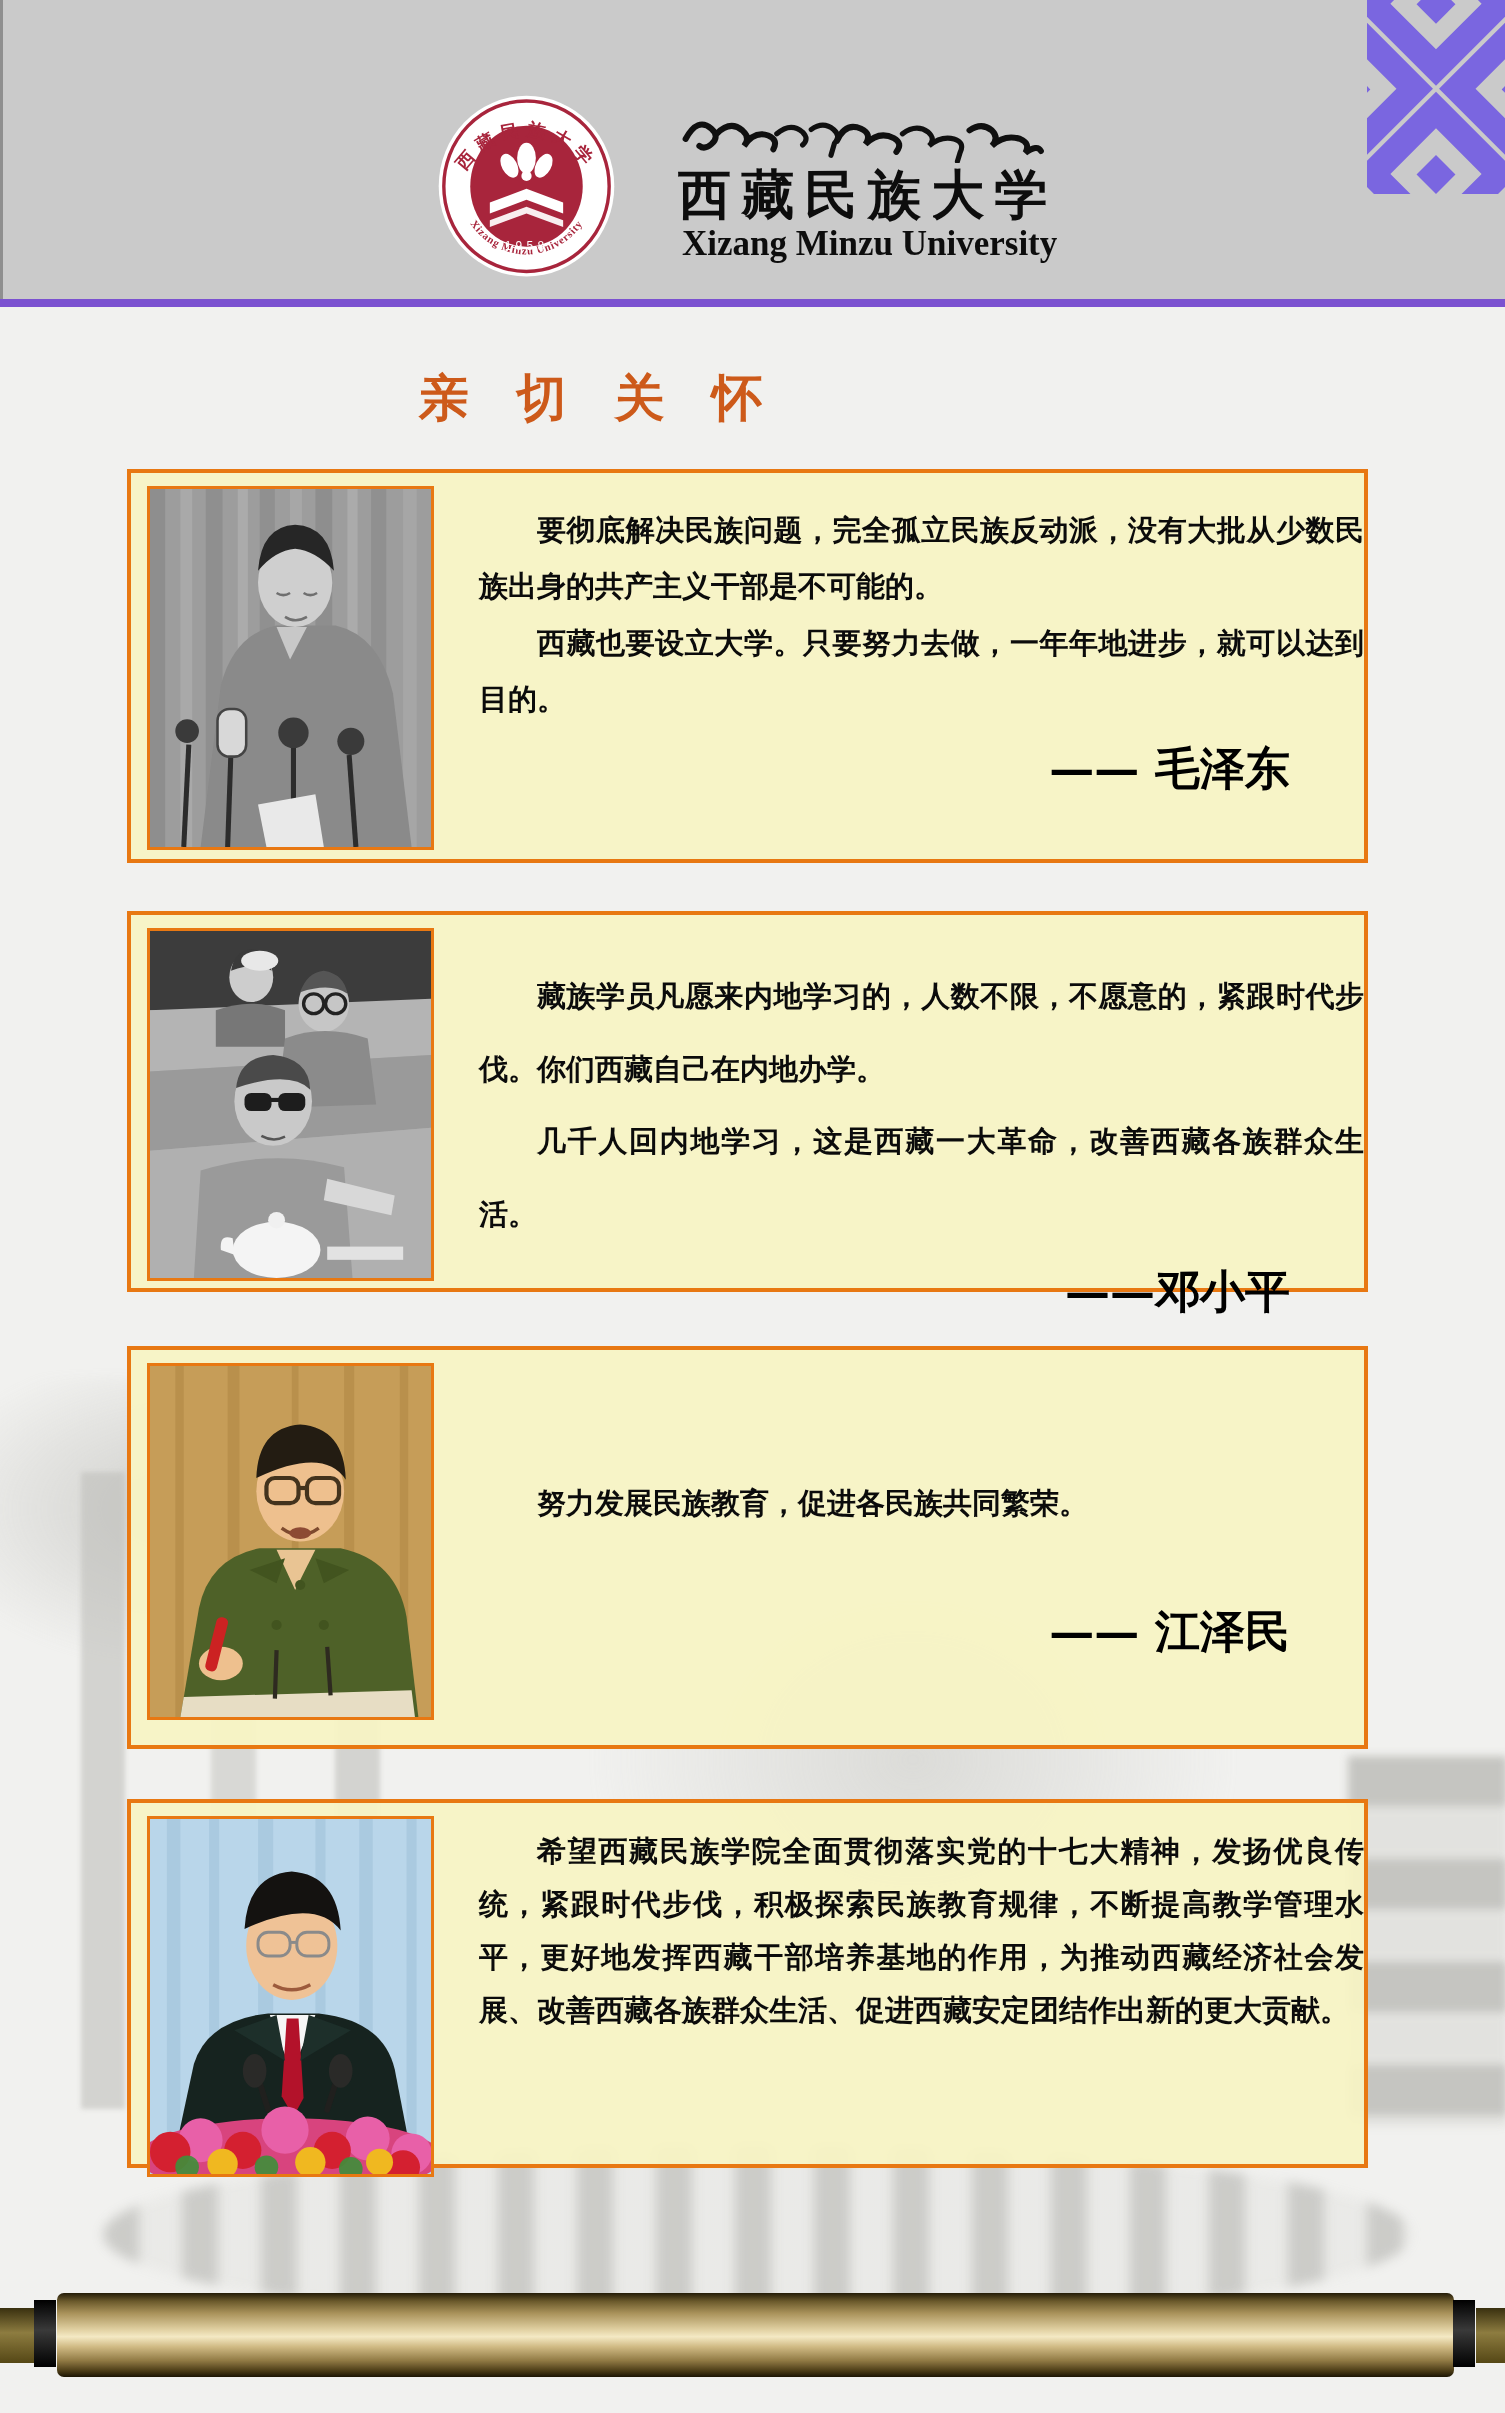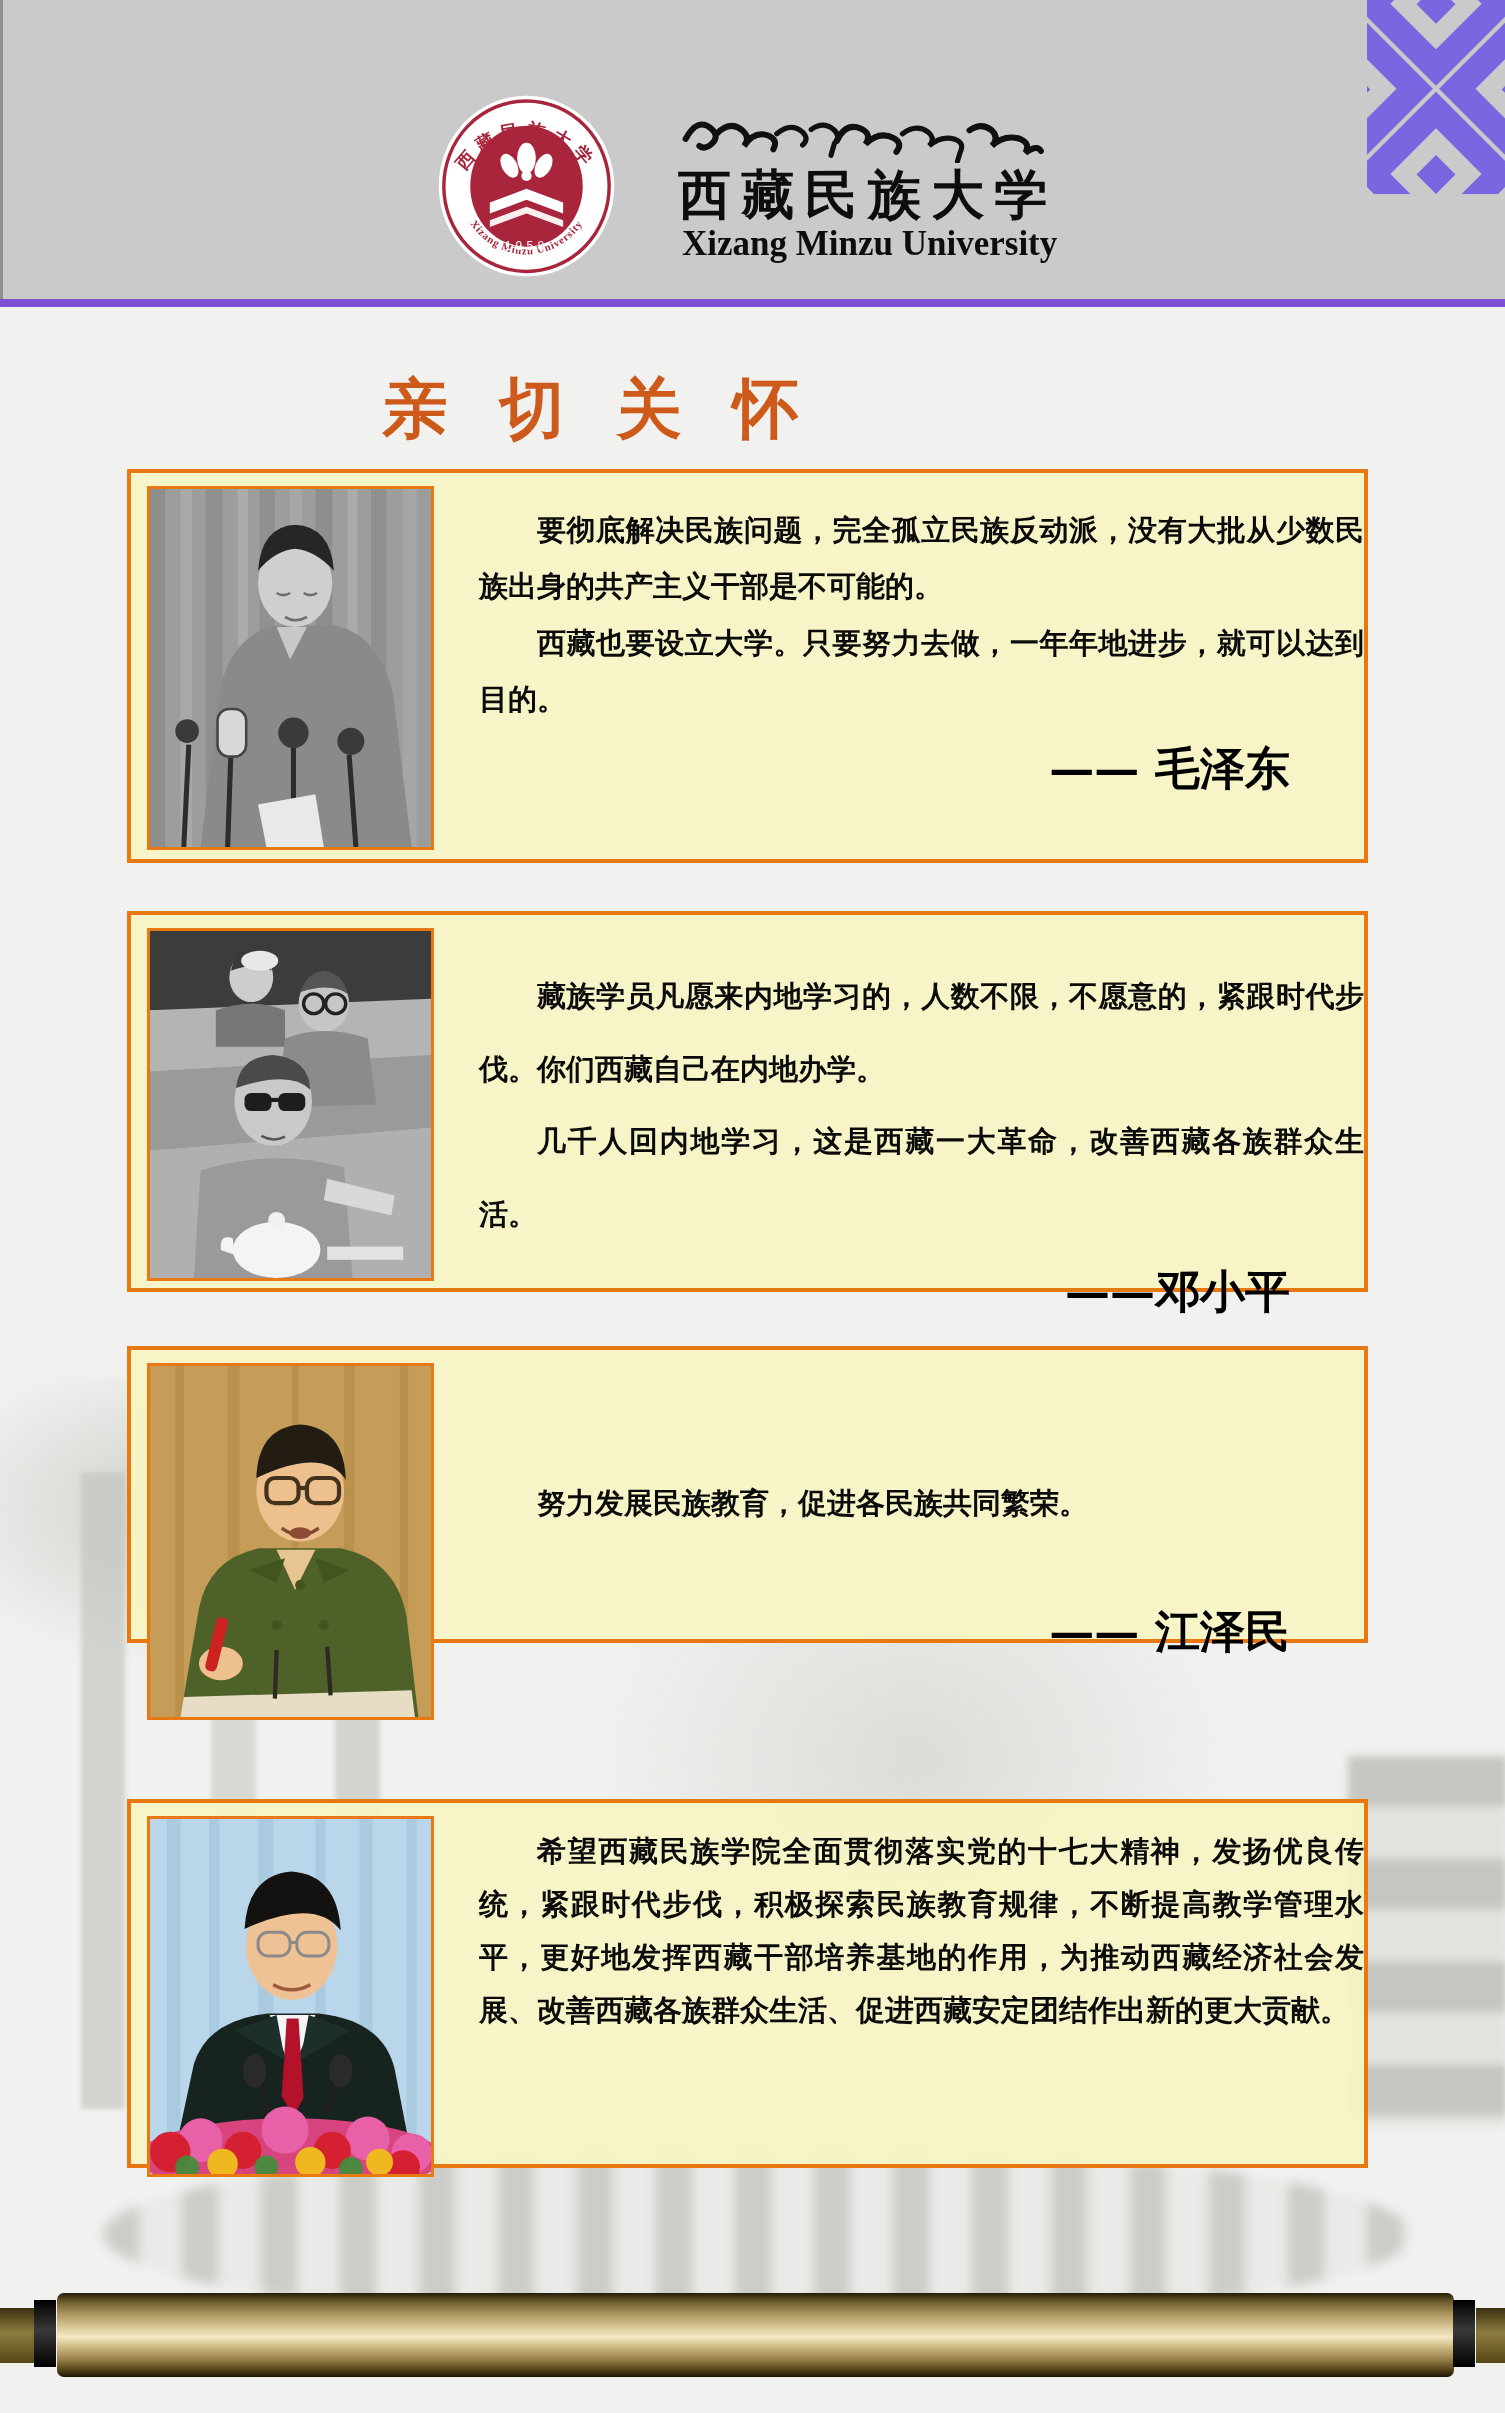--- a/index.html
+++ b/index.html
@@ -20,27 +20,27 @@
   
   .bg-photo { position:absolute; top:1343px; left:0; width:1505px; height:990px; pointer-events:none; }
   .bg-photo > div { position:absolute; }
   .bg-trees { left:-34px; top:34px; width:482px; height:293px; background:radial-gradient(ellipse at 45% 45%, #c3c3bf 0%, rgba(195,195,191,0) 70%); filter:blur(5.2px); opacity:.75; }
   .bg-gate { left:60px; top:129px; width:344px; height:637px; background:linear-gradient(90deg, rgba(0,0,0,0) 0 6%, #c0c0bc 6% 19%, rgba(0,0,0,0) 19% 44%, #c9c9c5 44% 57%, rgba(0,0,0,0) 57% 80%, #c0c0bc 80% 93%, rgba(0,0,0,0) 93%); filter:blur(2.6px); opacity:.6; }
   .bg-arch { left:560px; top:224px; width:706px; height:482px; background:radial-gradient(ellipse at 50% 40%, #d0d0cc 0%, rgba(208,208,204,0) 65%); filter:blur(4.3px); opacity:.65; }
   .bg-right { left:1348px; top:413px; width:159px; height:370px; background:repeating-linear-gradient(180deg, rgba(150,150,144,.6) 0 50px, rgba(188,188,182,.35) 50px 103px); filter:blur(4.3px); opacity:.8; }
   .bg-crowd { left:103px; top:801px; width:1309px; height:181px; border-radius:50%; background:repeating-linear-gradient(90deg, rgba(118,118,112,.5) 0 36px, rgba(186,186,180,.22) 36px 79px); filter:blur(6px); opacity:.6; }
 
   
-  .page-title { position:absolute; top:365px; left:0; width:1198px; text-align:center; font-size:65px; font-weight:bold; color:#cd5a1a; letter-spacing:17px; }
+  .page-title { position:absolute; top:365px; left:0; width:1198px; text-align:center; font-size:50px; font-weight:bold; color:#cd5a1a; letter-spacing:17px; }
 
   
   .panel { position:absolute; left:127px; width:1241px; border:4.3px solid #e87812; background:rgba(248,244,196,.93); }
   .panel-1 { top:469px;  height:394px; }
   .panel-2 { top:911px; height:381px; }
-  .panel-3 { top:1346px; height:297px; }
+  .panel-3 { top:1346px; height:403px; }
   .panel-4 { top:1799px; height:369px; }
   .photo { position:absolute; left:16.4px; top:13px; width:287px; border:3.4px solid #e87812; background:#fff; line-height:0; }
   .photo svg { width:100%; height:100%; }
   .ph-1 { height:364px; } .ph-2 { height:353px; } .ph-3 { height:357px; } .ph-4 { height:361px; }
   .quote { margin-left:348px; }
   .quote p { font-size:29px; font-weight:bold; color:#0b0b0b; text-indent:2em; text-align:justify; }
   .panel-1 .quote { padding-top:29px; }  .panel-1 .quote p { line-height:1.94; }
   .panel-2 .quote { padding-top:45px; }  .panel-2 .quote p { line-height:2.5; }
   .panel-3 .quote { padding-top:126px; } .panel-3 .quote p { line-height:1.9; }
   .panel-4 .quote { padding-top:22.4px; }  .panel-4 .quote p { line-height:1.82; }

